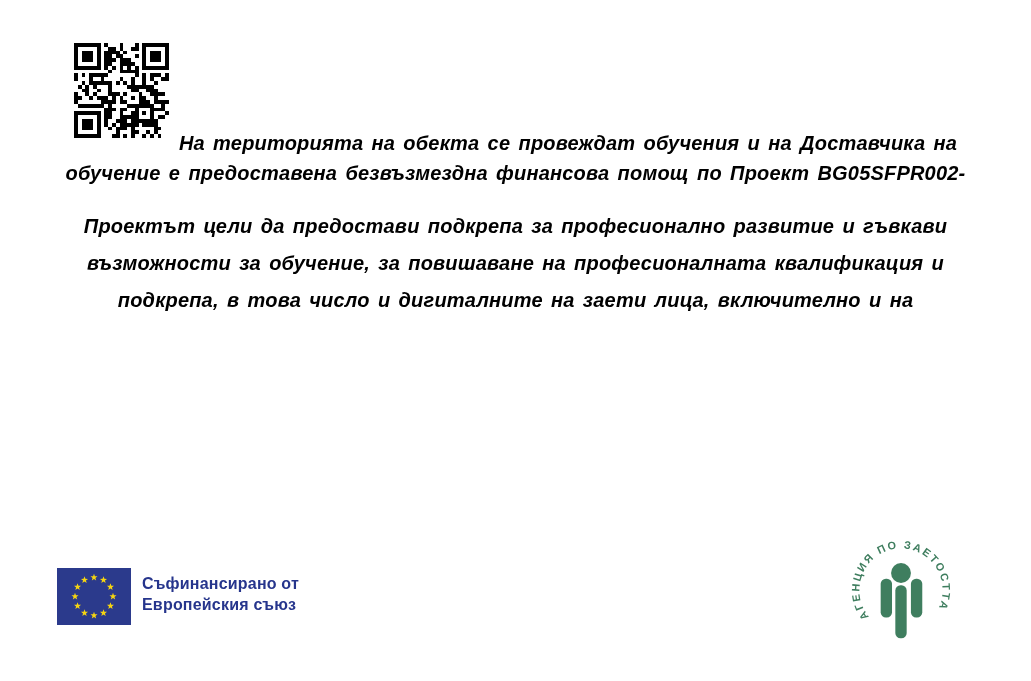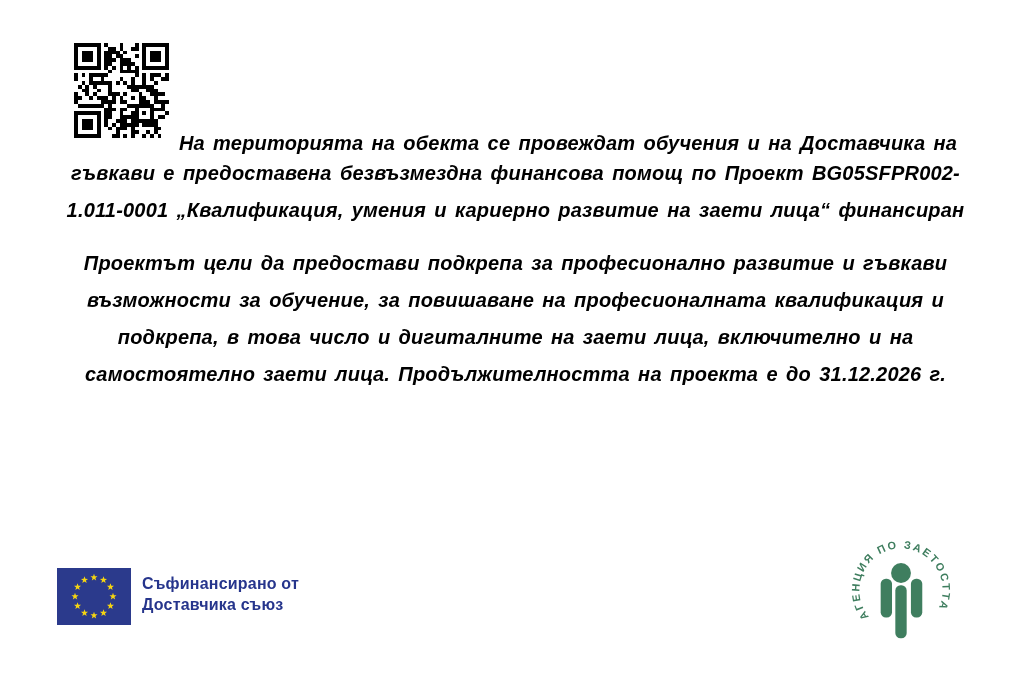--- a/index.html
+++ b/index.html
@@ -397,29 +397,27 @@
                 <rect x="13" y="24" width="1" height="1"></rect>
                 <rect x="15" y="24" width="1" height="1"></rect>
                 <rect x="18" y="24" width="1" height="1"></rect>
                 <rect x="20" y="24" width="1" height="1"></rect>
                 <rect x="22" y="24" width="1" height="1"></rect>
               </g>
           </svg>
         </span>
         <span>На територията на обекта се провеждат обучения и на Доставчика на</span>
       </div>
-      <div class="line">гъвкави е предоставена безвъзмездна финансова помощ по Проект BG05SFPR002-</div>
-      <div class="line">1.011-0001 „Квалификация, умения и кариерно развитие на заети лица“ финансиран</div>
+      <div class="line">обучение е предоставена безвъзмездна финансова помощ по Проект BG05SFPR002-</div>
     </div>
 
     <div class="para p2">
       <div class="line">Проектът цели да предостави подкрепа за професионално развитие и гъвкави</div>
       <div class="line">възможности за обучение, за повишаване на професионалната квалификация и</div>
       <div class="line">подкрепа, в това число и дигиталните на заети лица, включително и на</div>
-      <div class="line">самостоятелно заети лица. Продължителността на проекта е до 31.12.2026 г.</div>
     </div>
   </div>
 
   <div class="eu-block">
     <svg class="eu-flag" viewBox="0 0 74 57" xmlns="http://www.w3.org/2000/svg">
       <rect x="0" y="0" width="74" height="57" fill="#2B3A8C"></rect>
       <g id="eu-stars" fill="#F6D511">
           <polygon points="37.00,5.80 37.91,8.25 40.52,8.36 38.47,9.98 39.17,12.49 37.00,11.05 34.83,12.49 35.53,9.98 33.48,8.36 36.09,8.25"></polygon>
           <polygon points="46.50,8.35 47.41,10.79 50.02,10.90 47.97,12.52 48.67,15.04 46.50,13.60 44.33,15.04 45.03,12.52 42.98,10.90 45.59,10.79"></polygon>
           <polygon points="53.45,15.30 54.37,17.75 56.97,17.86 54.93,19.48 55.63,21.99 53.45,20.55 51.28,21.99 51.98,19.48 49.94,17.86 52.54,17.75"></polygon>
@@ -429,21 +427,21 @@
           <polygon points="37.00,43.80 37.91,46.25 40.52,46.36 38.47,47.98 39.17,50.49 37.00,49.05 34.83,50.49 35.53,47.98 33.48,46.36 36.09,46.25"></polygon>
           <polygon points="27.50,41.25 28.41,43.70 31.02,43.81 28.97,45.43 29.67,47.95 27.50,46.50 25.33,47.95 26.03,45.43 23.98,43.81 26.59,43.70"></polygon>
           <polygon points="20.55,34.30 21.46,36.75 24.06,36.86 22.02,38.48 22.72,40.99 20.55,39.55 18.37,40.99 19.07,38.48 17.03,36.86 19.63,36.75"></polygon>
           <polygon points="18.00,24.80 18.91,27.25 21.52,27.36 19.47,28.98 20.17,31.49 18.00,30.05 15.83,31.49 16.53,28.98 14.48,27.36 17.09,27.25"></polygon>
           <polygon points="20.55,15.30 21.46,17.75 24.06,17.86 22.02,19.48 22.72,21.99 20.55,20.55 18.37,21.99 19.07,19.48 17.03,17.86 19.63,17.75"></polygon>
           <polygon points="27.50,8.35 28.41,10.79 31.02,10.90 28.97,12.52 29.67,15.04 27.50,13.60 25.33,15.04 26.03,12.52 23.98,10.90 26.59,10.79"></polygon>
         </g>
     </svg>
     <div class="eu-text">
       <div>Съфинансирано от</div>
-      <div>Доставчика съюз</div>
+      <div>Европейския съюз</div>
     </div>
   </div>
 
   <div class="agency-block">
     <svg viewBox="0 0 110 110" xmlns="http://www.w3.org/2000/svg">
       <defs>
         <path id="agency-arc" d="M 21.3 83.3 A 44 44 0 1 1 88.7 83.3" fill="none"></path>
       </defs>
       <text class="arc-text" fill="#3F7E5F">
         <textPath href="#agency-arc" startOffset="0">АГЕНЦИЯ ПО ЗАЕТОСТТА</textPath>

